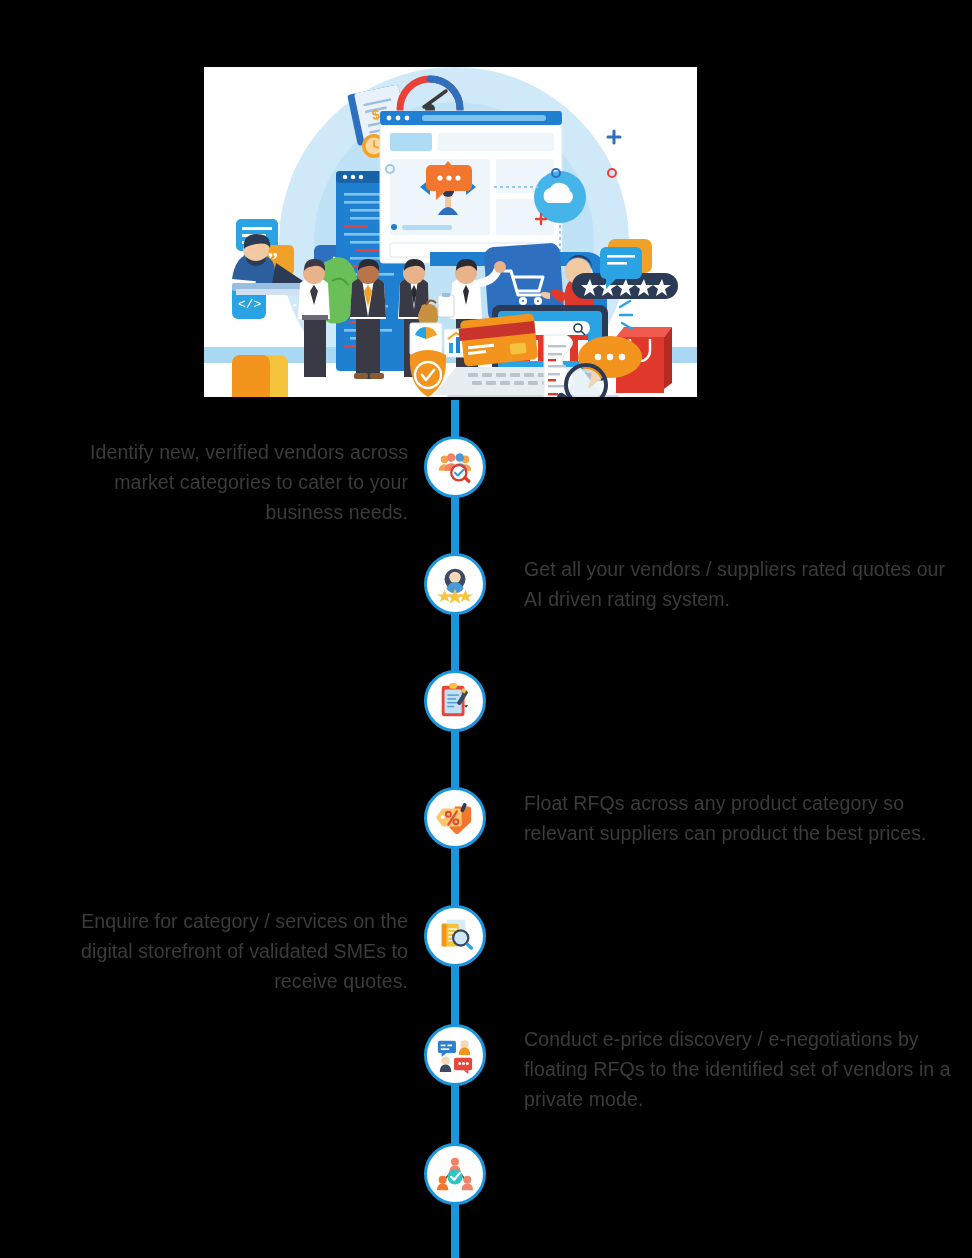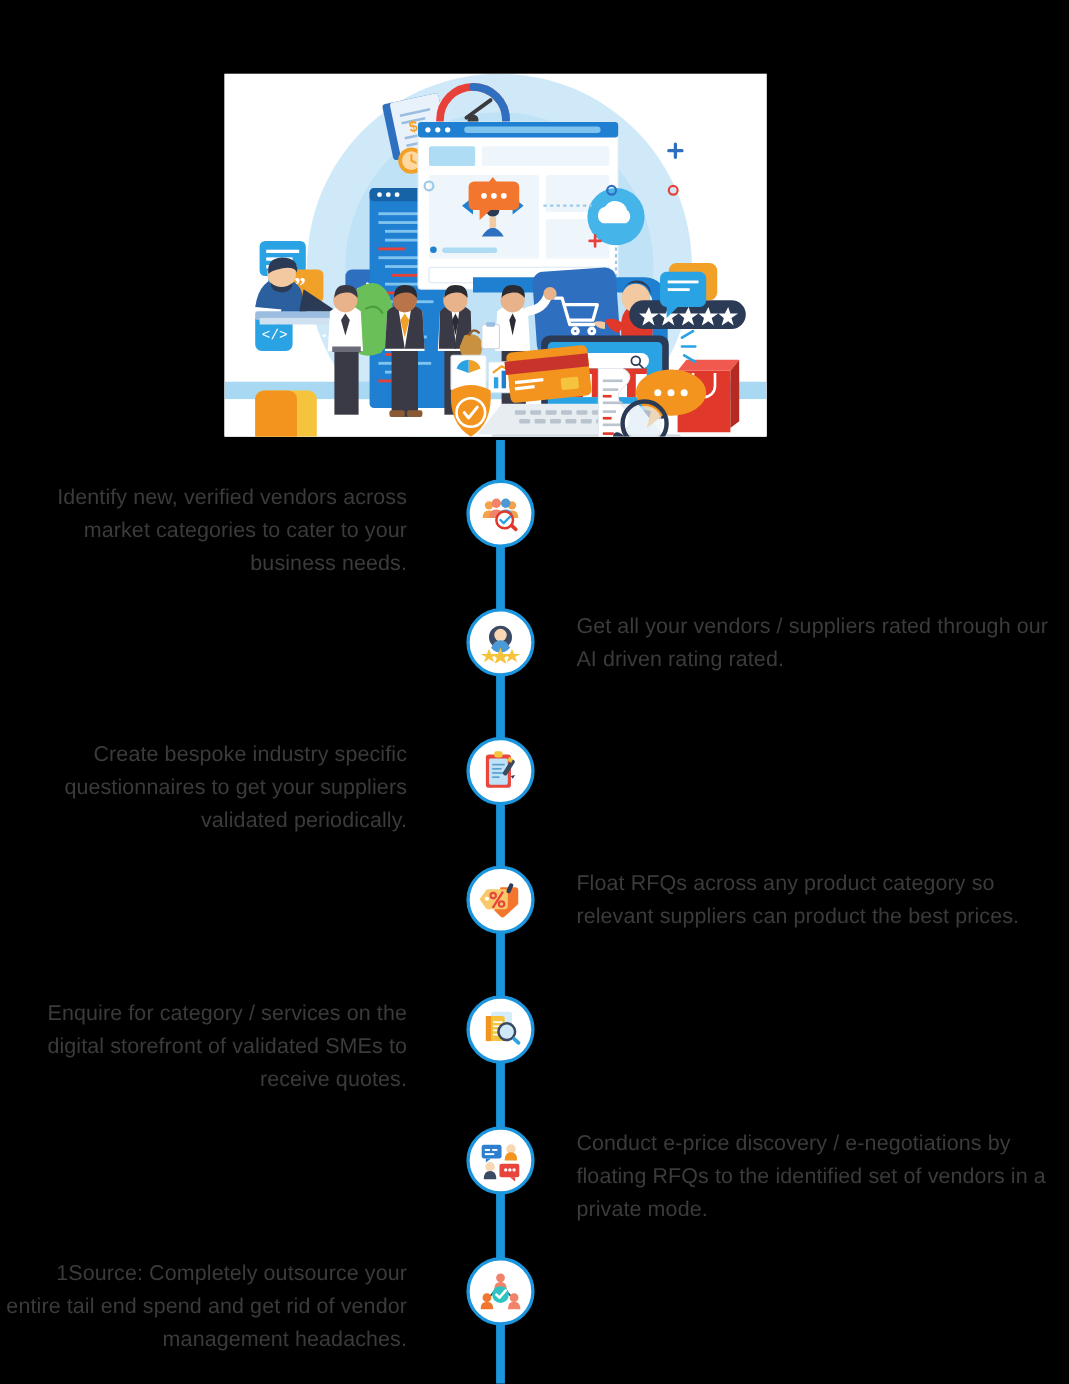--- a/index.html
+++ b/index.html
@@ -43,21 +43,21 @@
 
   
   .txt {
     position:absolute;
     color:#3b3b3b;
     font-size:19.5px;
     line-height:30px;
     letter-spacing:0.1px;
     font-weight:400;
   }
-  .txt.left  { right:602px; text-align:right; width:370px; }
+  .txt.left  { right:564px; text-align:right; width:370px; }
   .txt.right { left:524px;  text-align:left;  width:430px; }
   .txt.right.wide { width:450px; }
 </style>
 </head>
 <body>
 
 <div class="page">
 
   <div class="hero">
     <svg viewBox="0 0 493 330" xmlns="http://www.w3.org/2000/svg">
@@ -430,39 +430,38 @@
   <div class="node" style="top:553px">
     <svg viewBox="0 0 40 40">
       <circle cx="20" cy="15" r="11" fill="#3b4a63"></circle>
       <circle cx="20" cy="13" r="6" fill="#f7d7b4"></circle>
       <path d="M11 25 q3 -7 9 -7 q6 0 9 7 a11 11 0 0 1 -18 0z" fill="#4b9ad6"></path>
       <polygon points="9,26 11,31 17,31 12,34 14,39 9,36 4,39 6,34 1,31 7,31" fill="#f5c33c"></polygon>
       <polygon points="31,26 33,31 39,31 34,34 36,39 31,36 26,39 28,34 23,31 29,31" fill="#f5c33c"></polygon>
       <polygon points="20,25 22.5,31 29,31 23.5,35 26,41 20,37 14,41 16.5,35 11,31 17.5,31" fill="#f5c33c"></polygon>
     </svg>
   </div>
-  <div class="txt right" style="top:554px">Get all your vendors / suppliers rated through our AI driven rating rated.</div>
+  <div class="txt right" style="top:554px">Get all your vendors / suppliers rated quotes our AI driven rating system.</div>
 
   <div class="node" style="top:670px">
     <svg viewBox="0 0 40 40">
       <rect x="6" y="4" width="24" height="32" rx="3" fill="#e8453c"></rect>
       <rect x="9" y="8" width="18" height="25" rx="1.5" fill="#bfe2f6"></rect>
       <rect x="14" y="1" width="8" height="6" rx="2" fill="#f5c33c"></rect>
       <g fill="#5a9fd0">
         <rect x="12" y="13" width="12" height="1.6"></rect>
         <rect x="12" y="17" width="9" height="1.6"></rect>
         <rect x="12" y="21" width="12" height="1.6"></rect>
         <rect x="12" y="25" width="7" height="1.6"></rect>
       </g>
       <rect x="26" y="8" width="4.5" height="17" rx="2" fill="#3b4a63" transform="rotate(32 28 16)"></rect>
       <polygon points="33,27 30,26 33,23" fill="#2b3a55" transform="rotate(32 32 25)"></polygon>
       <rect x="27" y="7" width="4.5" height="4" fill="#f5c33c" transform="rotate(32 29 9)"></rect>
     </svg>
   </div>
-  <div class="txt left" style="top:671px">Create bespoke industry specific questionnaires to get your suppliers validated periodically.</div>
 
   <div class="node" style="top:787px">
     <svg viewBox="0 0 40 40">
       <path d="M20 8 h14 a3 3 0 0 1 3 3 v12 a3 3 0 0 1 -1 2 l-12 11 a3 3 0 0 1 -4 0 l-6 -6z" fill="#f2762e"></path>
       <path d="M8 10 h16 a3 3 0 0 1 3 3 v13 a3 3 0 0 1 -3 3 h-16 a3 3 0 0 1 -2 -1 l-5 -7 a2 2 0 0 1 0 -3 l5 -7 a3 3 0 0 1 2 -1z" fill="#f7c96a"></path>
       <circle cx="7" cy="19" r="2" fill="#ffffff"></circle>
       <circle cx="13" cy="16" r="2.6" fill="none" stroke="#e8453c" stroke-width="2"></circle>
       <circle cx="21" cy="24" r="2.6" fill="none" stroke="#e8453c" stroke-width="2"></circle>
       <path d="M22 13 l-9 14" stroke="#e8453c" stroke-width="2.2" stroke-linecap="round"></path>
       <rect x="27" y="4" width="4" height="10" rx="2" fill="#2b3a55" transform="rotate(24 29 9)"></rect>
@@ -517,15 +516,14 @@
       <circle cx="20" cy="7" r="4.2" fill="#f0836a"></circle>
       <path d="M14 18 q0 -7 6 -7 q6 0 6 7z" fill="#f0836a"></path>
       <circle cx="7" cy="26" r="4.2" fill="#f2762e"></circle>
       <path d="M1 37 q0 -7 6 -7 q6 0 6 7z" fill="#f2762e"></path>
       <circle cx="33" cy="26" r="4.2" fill="#f0836a"></circle>
       <path d="M27 37 q0 -7 6 -7 q6 0 6 7z" fill="#f0836a"></path>
       <circle cx="20" cy="23" r="8" fill="#2ec4c4"></circle>
       <path d="M16 23 l3 3 6 -7" stroke="#ffffff" stroke-width="2.4" fill="none" stroke-linecap="round" stroke-linejoin="round"></path>
     </svg>
   </div>
-  <div class="txt left" style="top:1143px">1Source: Completely outsource your entire tail end spend and get rid of vendor management headaches.</div>
 
 </div>
 
 </body></html>

